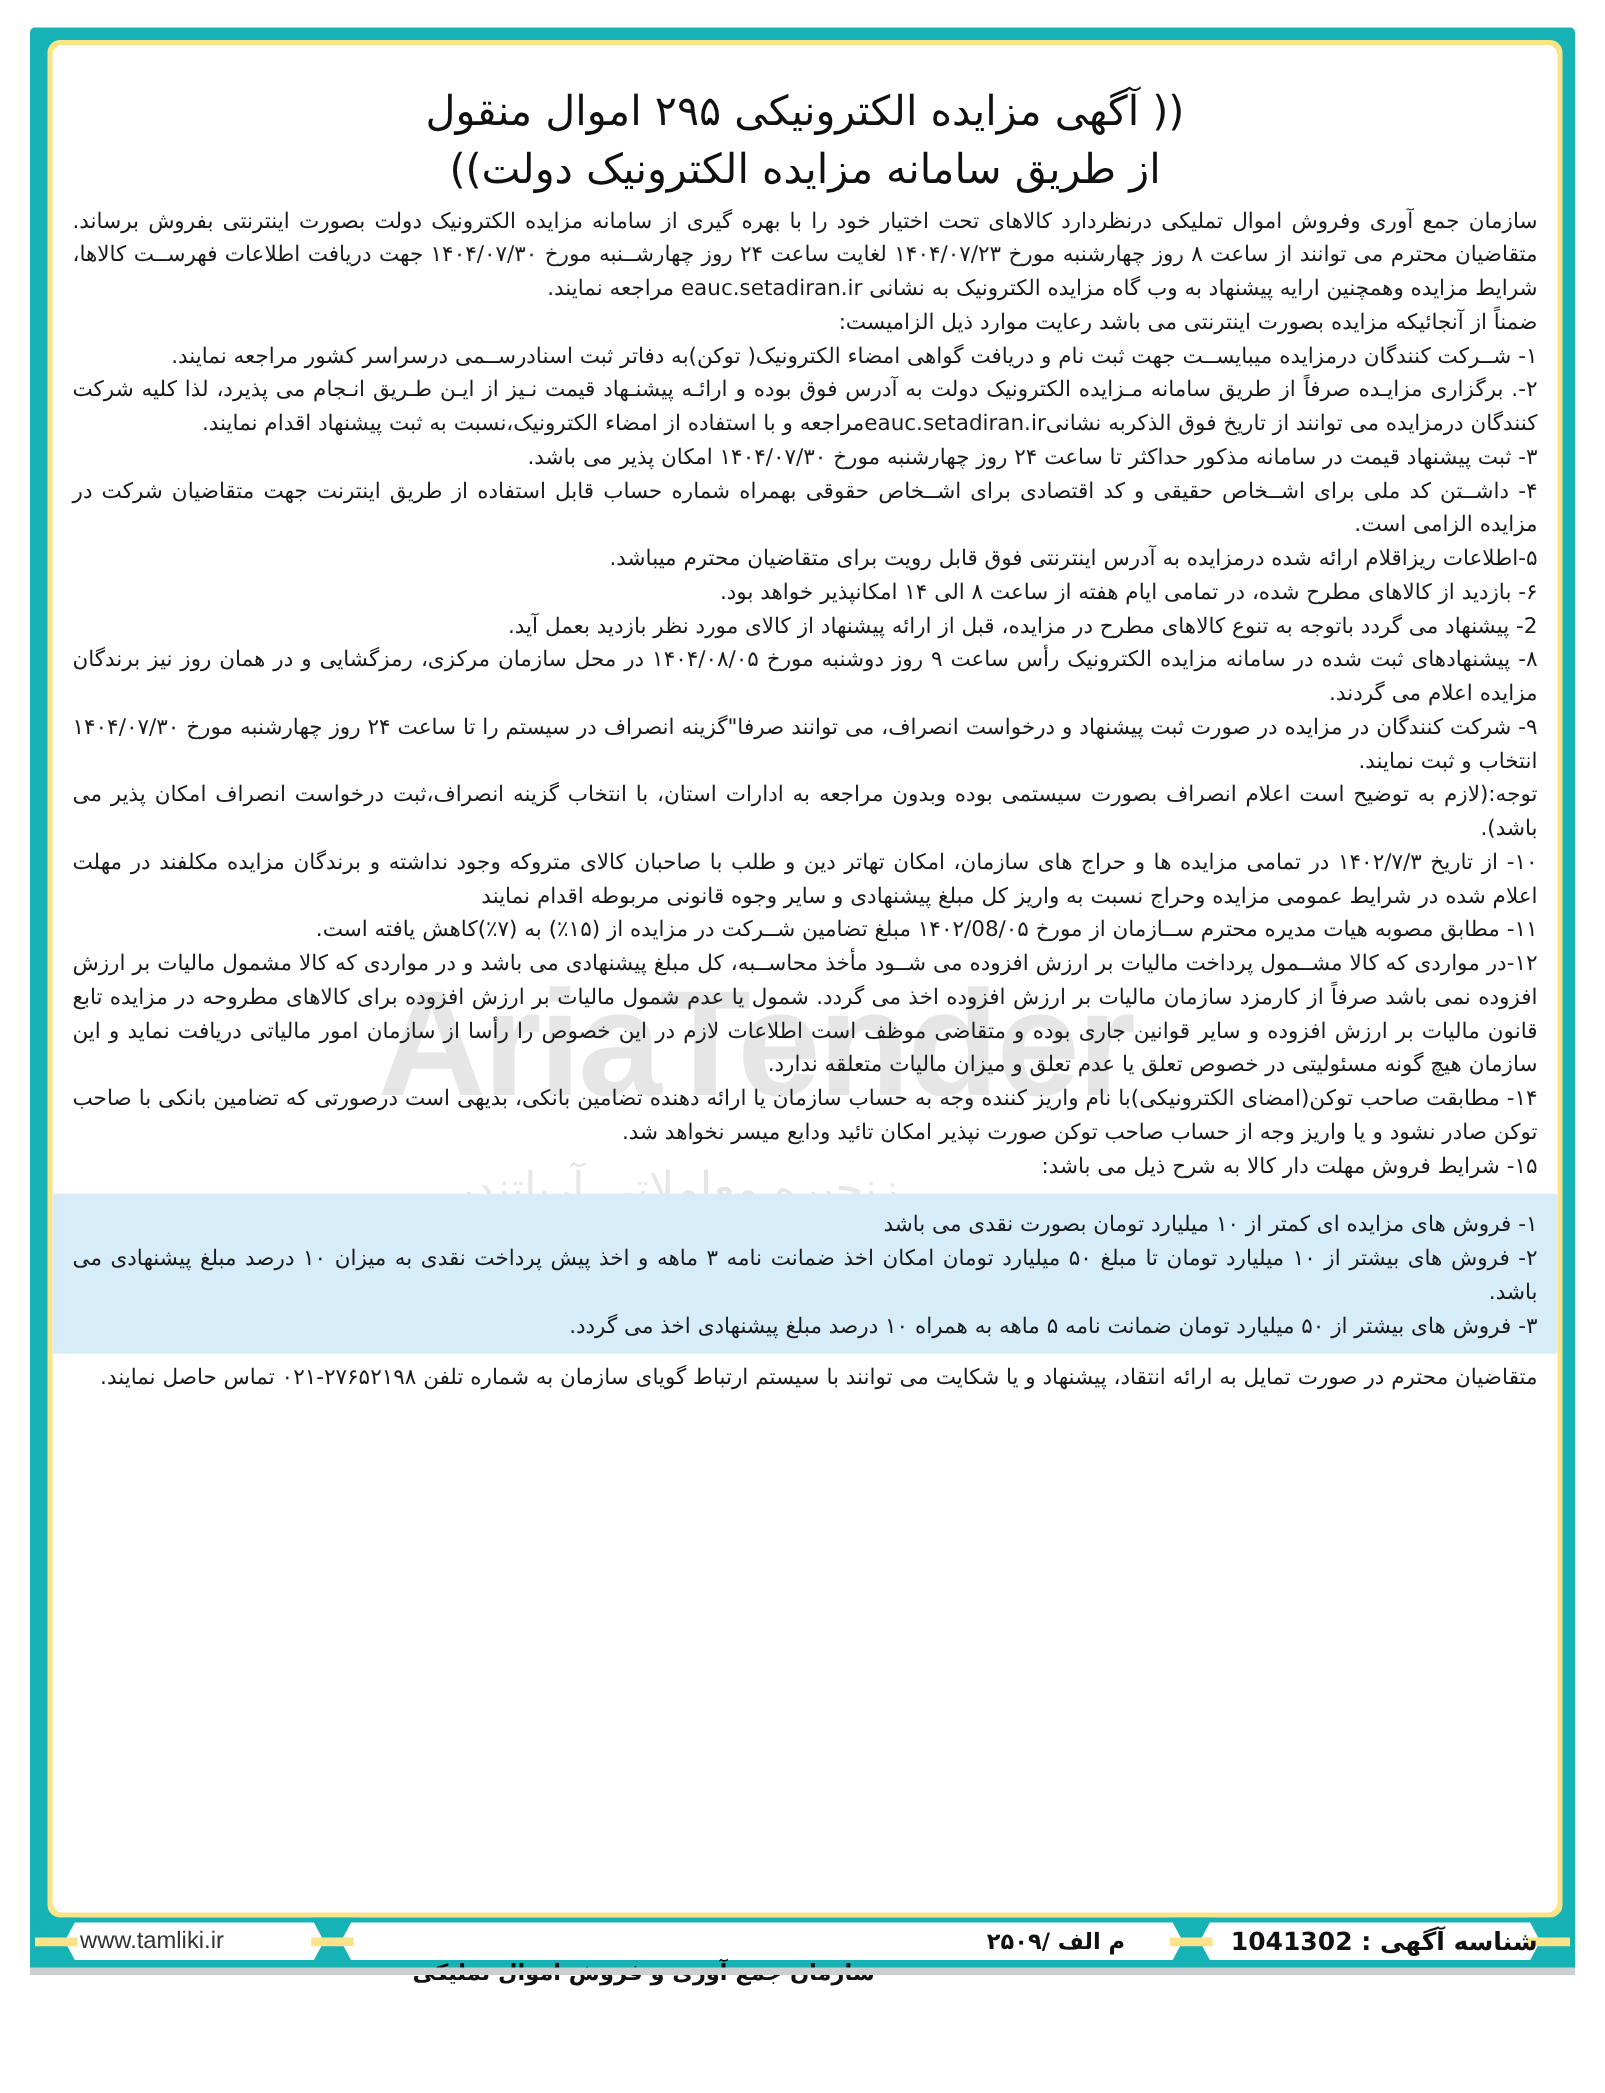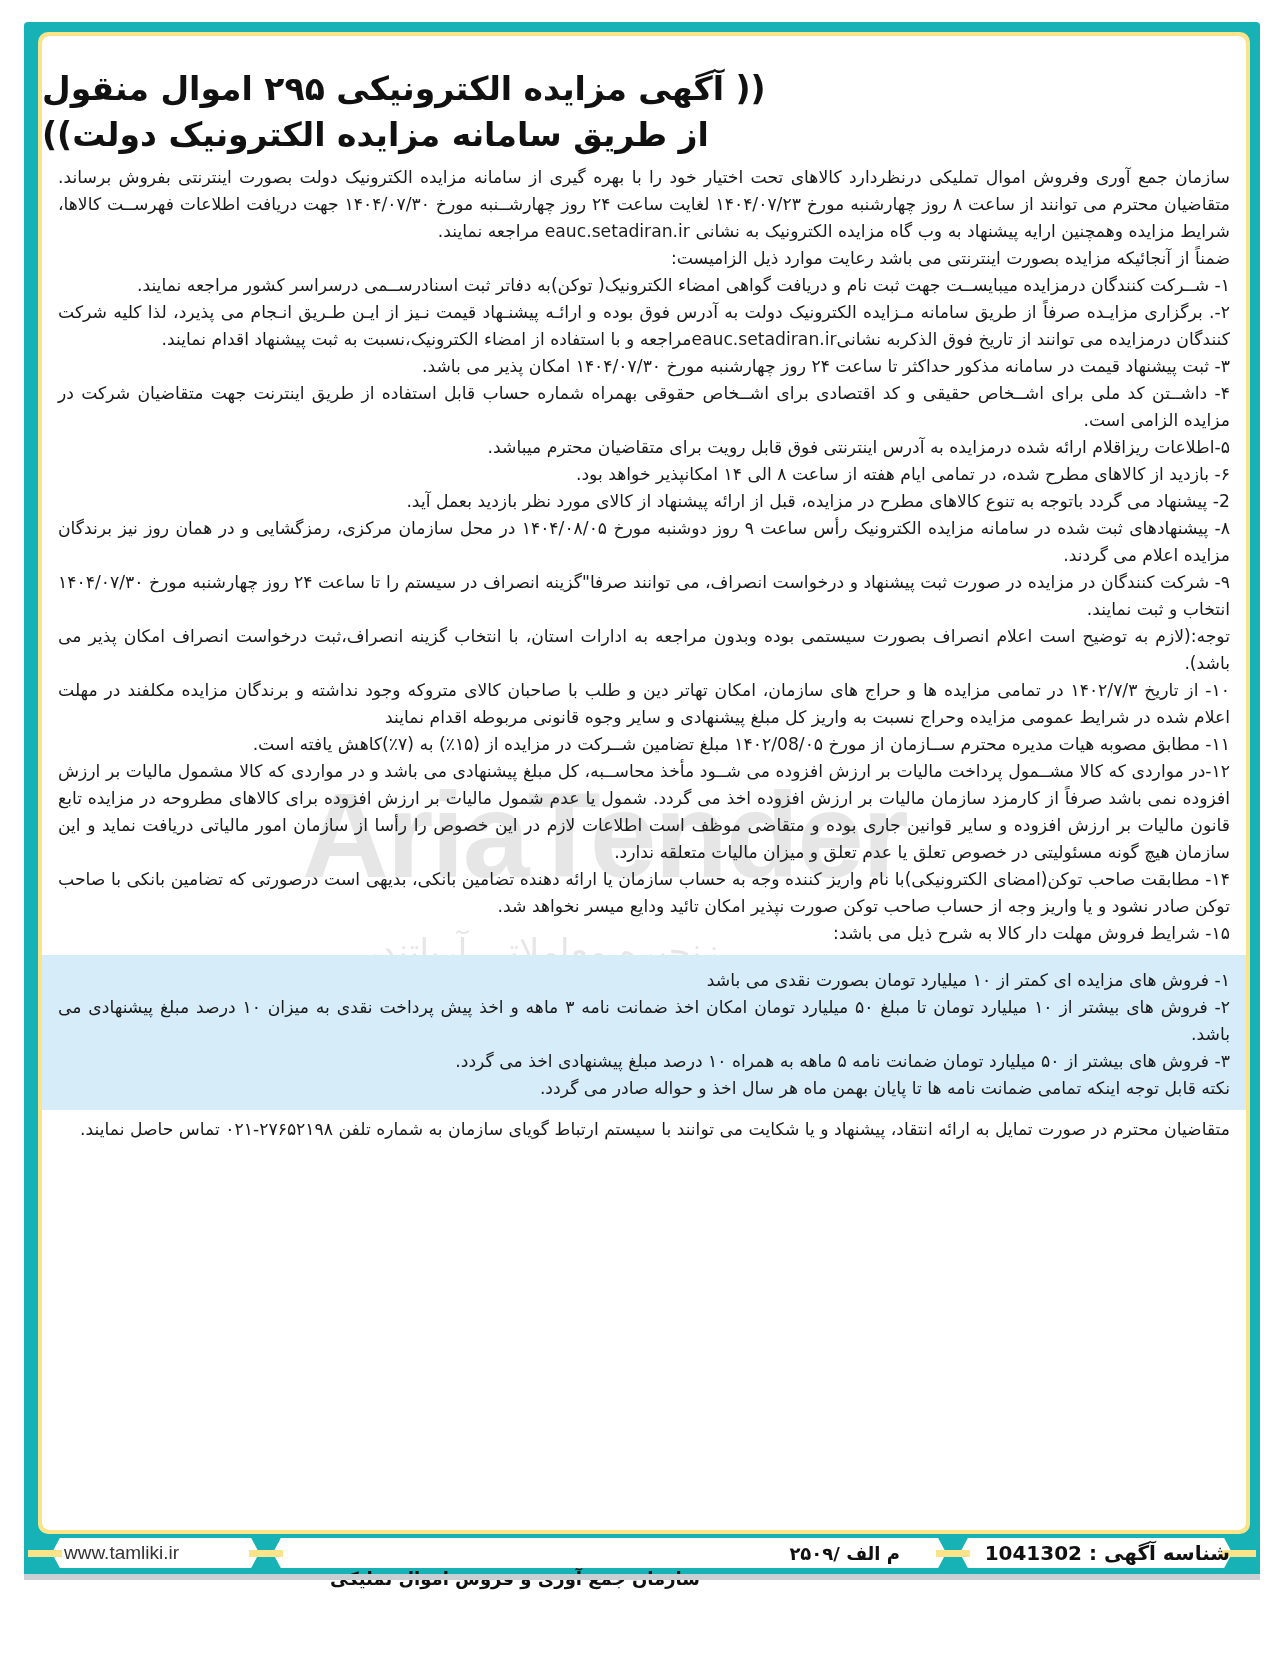--- a/index.html
+++ b/index.html
@@ -6,21 +6,21 @@
   body { width:1284px; height:1674px; position:relative; overflow:hidden; font-family:"DejaVu Sans", sans-serif; color:#1a1a1a; }
 
   .frame { position:absolute; left:24px; top:22px; width:1236px; height:1558px; background:#16b2b5; border-radius:4px; }
   .inner-yellow { position:absolute; left:14px; top:10px; right:10px; bottom:46px; background:#fbe38a; border-radius:10px; }
   .inner { position:absolute; left:4px; top:4px; right:4px; bottom:4px; background:#ffffff; border-radius:8px; overflow:hidden; }
 
   .watermark { position:absolute; left:260px; top:720px; width:720px; height:260px; pointer-events:none; opacity:0.14; }
   .wm-logo { position:absolute; left:0; top:10px; font-family:"Liberation Sans", sans-serif; font-weight:bold; font-size:120px; color:#555; letter-spacing:-2px; }
   .wm-sub { position:absolute; left:60px; top:175px; font-size:36px; color:#555; letter-spacing:14px; direction:rtl; }
 
-  .title { text-align:left; direction:rtl; margin-top:30px; font-family:"DejaVu Sans", sans-serif; font-weight:bold; font-size:33px; line-height:46px; color:#111; }
+  .title { text-align:center; direction:rtl; margin-top:30px; font-family:"DejaVu Sans", sans-serif; font-weight:normal; font-size:33px; line-height:46px; color:#111; }
 
   .content { direction:rtl; text-align:justify; padding:6px 16px 0 16px; font-family:"DejaVu Sans", sans-serif; font-size:17.2px; line-height:27px; color:#1a1a1a; position:relative; }
   .content p { margin:0; }
 
   .terms { background:#d6ecf8; margin:8px -16px 6px -16px; padding:12px 16px 8px 16px; direction:rtl; }
   .terms p { margin:0; }
 
   .footer { position:absolute; left:0; right:0; bottom:8px; height:38px; }
   .footer-bar { position:absolute; left:16px; right:16px; top:4px; height:30px; background:#ffffff; }
   .footer-shadow { position:absolute; left:0; right:0; bottom:-8px; height:6px; background:#c9cfd2; }
@@ -67,21 +67,20 @@
         <p>۱۰- از تاریخ ۱۴۰۲/۷/۳ در تمامی مزایده ها و حراج های سازمان، امکان تهاتر دین و طلب با صاحبان کالای متروکه وجود نداشته و برندگان مزایده مکلفند در مهلت اعلام شده در شرایط عمومی مزایده وحراج نسبت به واریز کل مبلغ پیشنهادی و سایر وجوه قانونی مربوطه اقدام نمایند</p>
         <p>۱۱- مطابق مصوبه هیات مدیره محترم ســازمان از مورخ ۱۴۰۲/08/۰۵ مبلغ تضامین شــرکت در مزایده از (۱۵٪) به (۷٪)کاهش یافته است.</p>
         <p>۱۲-در مواردی که کالا مشــمول پرداخت مالیات بر ارزش افزوده می شــود مأخذ محاســبه، کل مبلغ پیشنهادی می باشد و در مواردی که کالا مشمول مالیات بر ارزش افزوده نمی باشد صرفاً از کارمزد سازمان مالیات بر ارزش افزوده اخذ می گردد. شمول یا عدم شمول مالیات بر ارزش افزوده برای کالاهای مطروحه در مزایده تابع قانون مالیات بر ارزش افزوده و سایر قوانین جاری بوده و متقاضی موظف است اطلاعات لازم در این خصوص را رأسا از سازمان امور مالیاتی دریافت نماید و این سازمان هیچ گونه مسئولیتی در خصوص تعلق یا عدم تعلق و میزان مالیات متعلقه ندارد.</p>
         <p>۱۴- مطابقت صاحب توکن(امضای الکترونیکی)با نام واریز کننده وجه به حساب سازمان یا ارائه دهنده تضامین بانکی، بدیهی است درصورتی که تضامین بانکی با صاحب توکن صادر نشود و یا واریز وجه از حساب صاحب توکن صورت نپذیر امکان تائید ودایع میسر نخواهد شد.</p>
         <p>۱۵- شرایط فروش مهلت دار کالا به شرح ذیل می باشد:</p>
 
         <div class="terms">
           <p>۱- فروش های مزایده ای کمتر از ۱۰ میلیارد تومان بصورت نقدی می باشد</p>
           <p>۲- فروش های بیشتر از ۱۰ میلیارد تومان تا مبلغ ۵۰ میلیارد تومان امکان اخذ ضمانت نامه ۳ ماهه و اخذ پیش پرداخت نقدی به میزان ۱۰ درصد مبلغ پیشنهادی می باشد.</p>
           <p>۳- فروش های بیشتر از ۵۰ میلیارد تومان ضمانت نامه ۵ ماهه به همراه ۱۰ درصد مبلغ پیشنهادی اخذ می گردد.</p>
-          <p>نکته قابل توجه اینکه تمامی ضمانت نامه ها تا پایان بهمن ماه هر سال اخذ و حواله صادر می گردد.</p>
         </div>
 
         <p>متقاضیان محترم در صورت تمایل به ارائه انتقاد، پیشنهاد و یا شکایت می توانند با سیستم ارتباط گویای سازمان به شماره تلفن ۲۷۶۵۲۱۹۸-۰۲۱ تماس حاصل نمایند.</p>
       </div>
     </div>
   </div>
 
   <div class="footer">
     <div class="footer-bar"></div>
     <div class="notch" style="left:4px;">

